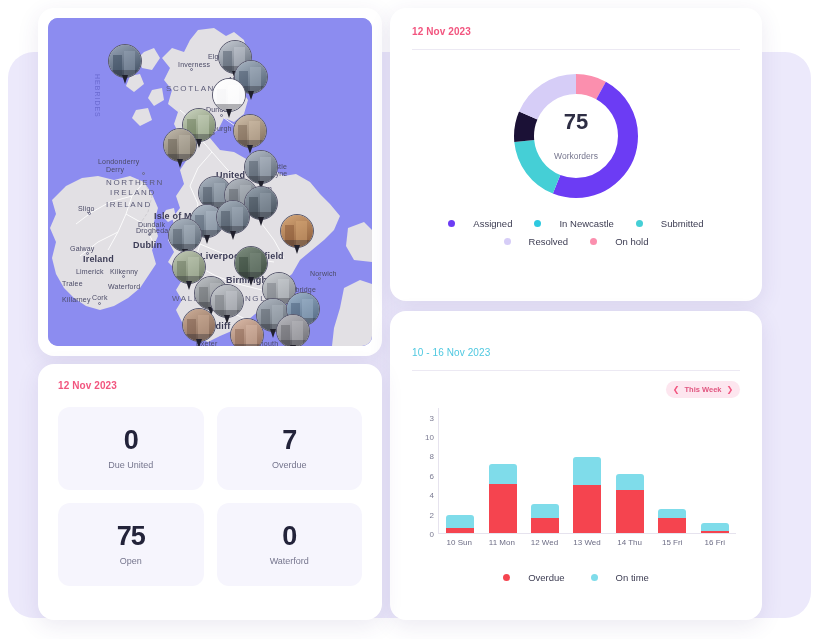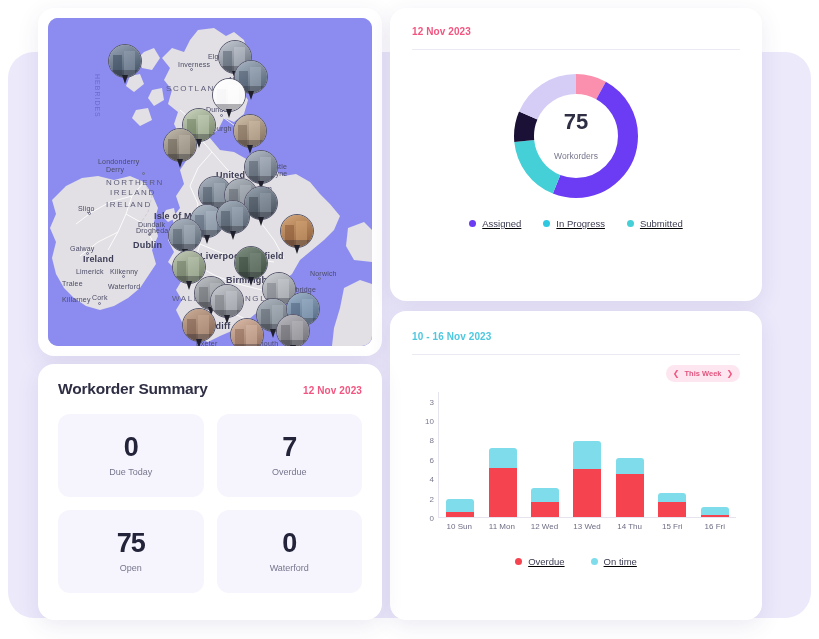--- a/index.html
+++ b/index.html
@@ -70,38 +70,38 @@
     width: 0; height: 0;
     border-left: 3.5px solid transparent;
     border-right: 3.5px solid transparent;
     border-top: 9px solid #20202c;
   }
 
   
   .card-head { display: flex; align-items: baseline; justify-content: space-between; }
   .card-title { font-size: 15.5px; font-weight: bold; color: #2e2e44; letter-spacing: -0.2px; }
   .card-date { font-size: 10px; font-weight: bold; color: #f2557f; letter-spacing: 0.1px; }
-  .card-sub { font-size: 10px; font-weight: bold; color: #4ec8e0; margin-top: 4px; letter-spacing: 0.1px; }
+  .card-sub { font-size: 10px; font-weight: normal; color: #4ec8e0; margin-top: 20px; letter-spacing: 0.1px; }
   .rule { height: 1px; background: #ece9f3; margin-top: 12px; }
 
   
   #open-card { left: 390px; top: 8px; width: 372px; height: 293px; padding: 18px 22px; }
   .donut-wrap { position: relative; width: 132px; height: 132px; margin: 20px auto 0; }
   .donut-wrap svg { transform: rotate(-90deg); display: block; }
   .donut-center {
     position: absolute; inset: 0;
     display: flex; flex-direction: column;
     align-items: center; justify-content: center;
   }
   .donut-value { font-size: 22px; font-weight: bold; color: #2e2e44; line-height: 1; }
   .donut-label { font-size: 8.5px; color: #76768e; margin-top: 18px; }
 
   .legend { margin-top: 16px; }
   .legend-row { display: flex; justify-content: center; gap: 22px; margin-bottom: 7px; }
-  .legend-item { display: flex; align-items: center; gap: 6px; text-decoration: underline; }
+  .legend-item { display: flex; align-items: center; gap: 18px; }
   .legend-dot { width: 7px; height: 7px; border-radius: 50%; flex: none; }
   .legend-text { font-size: 9.5px; color: #3c3c52; }
 
   
   #trend-card { left: 390px; top: 311px; width: 372px; height: 309px; padding: 16px 22px; }
   .week-pill {
     margin: 10px 0 0 auto;
     width: 74px; height: 17px;
     background: #fde6ef; border-radius: 9px;
     display: flex; align-items: center; justify-content: center; gap: 5px;
@@ -513,25 +513,35 @@
     </div>
 
     <div class="legend" id="donut-legend">
         <div class="legend-row">
           <div class="legend-item">
             <span class="legend-dot" style="background:#6c3cf4"></span>
             <span class="legend-text">Assigned</span>
           </div>
           <div class="legend-item">
             <span class="legend-dot" style="background:#2ec9e0"></span>
-            <span class="legend-text">In Progress</span>
+            <span class="legend-text">In Newcastle</span>
           </div>
           <div class="legend-item">
             <span class="legend-dot" style="background:#45cfd6"></span>
             <span class="legend-text">Submitted</span>
+          </div>
+        </div>
+        <div class="legend-row">
+          <div class="legend-item">
+            <span class="legend-dot" style="background:#d6cdf7"></span>
+            <span class="legend-text">Resolved</span>
+          </div>
+          <div class="legend-item">
+            <span class="legend-dot" style="background:#fb8fae"></span>
+            <span class="legend-text">On hold</span>
           </div>
         </div>
       </div>
   </div>
 
   <div class="card" id="trend-card">
     <div class="card-sub">10 - 16 Nov 2023</div>
     <div class="rule"></div>
 
     <div class="week-pill">
@@ -614,27 +624,26 @@
         </div>
         <div class="legend-item">
           <span class="legend-dot" style="background:#7fdcea"></span>
           <span class="legend-text">On time</span>
         </div>
       </div>
   </div>
 
   <div class="card" id="summary-card">
     <div class="card-head">
-      <div class="card-title">Workorder Summary</div>
       <div class="card-date">12 Nov 2023</div>
     </div>
     <div class="tiles" id="tiles">
         <div class="tile">
           <div class="tile-value">0</div>
-          <div class="tile-label">Due Today</div>
+          <div class="tile-label">Due United</div>
         </div>
         <div class="tile">
           <div class="tile-value">7</div>
           <div class="tile-label">Overdue</div>
         </div>
         <div class="tile">
           <div class="tile-value">75</div>
           <div class="tile-label">Open</div>
         </div>
         <div class="tile">

